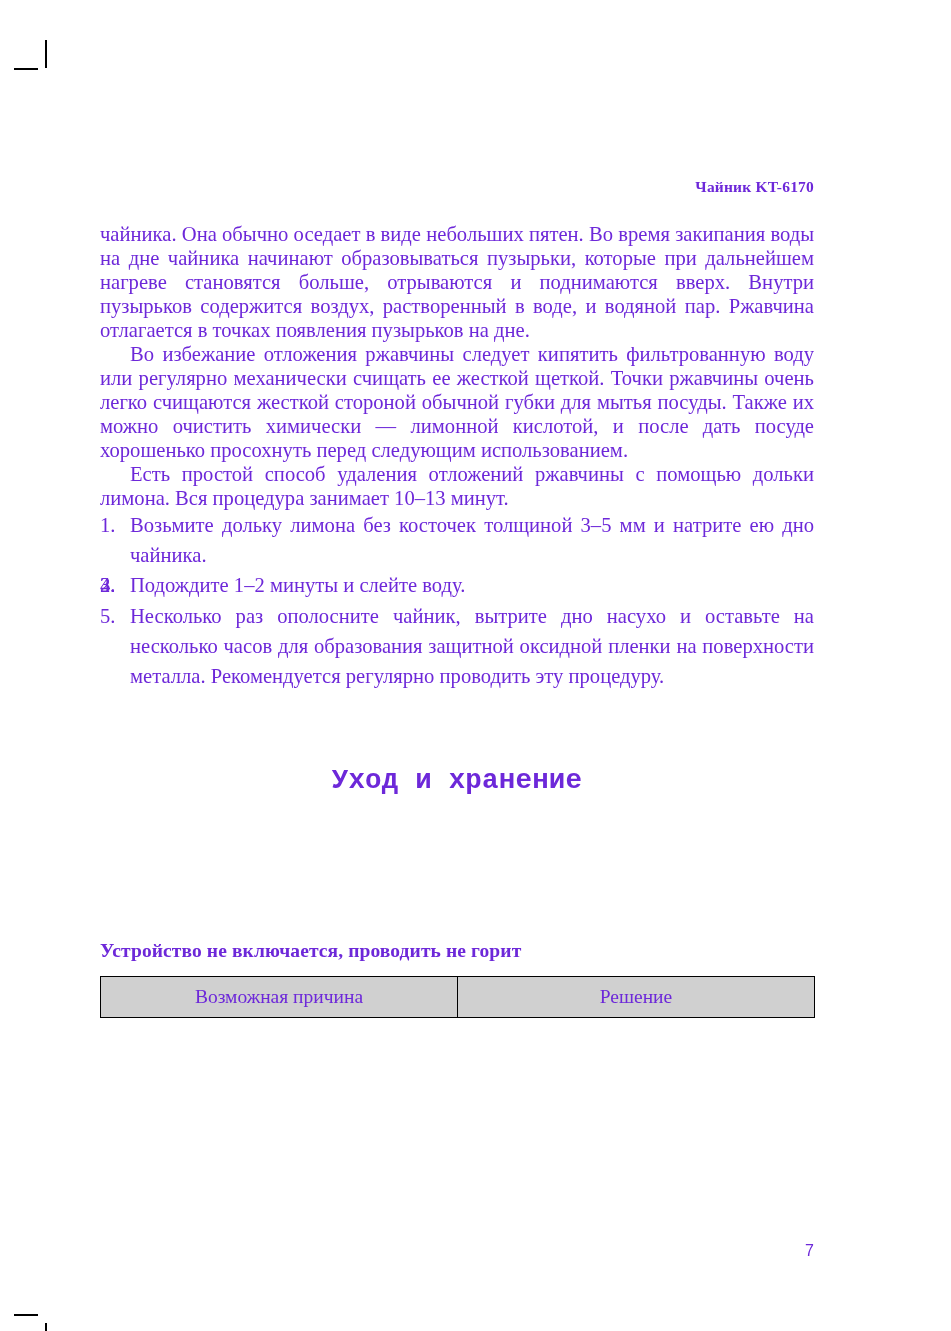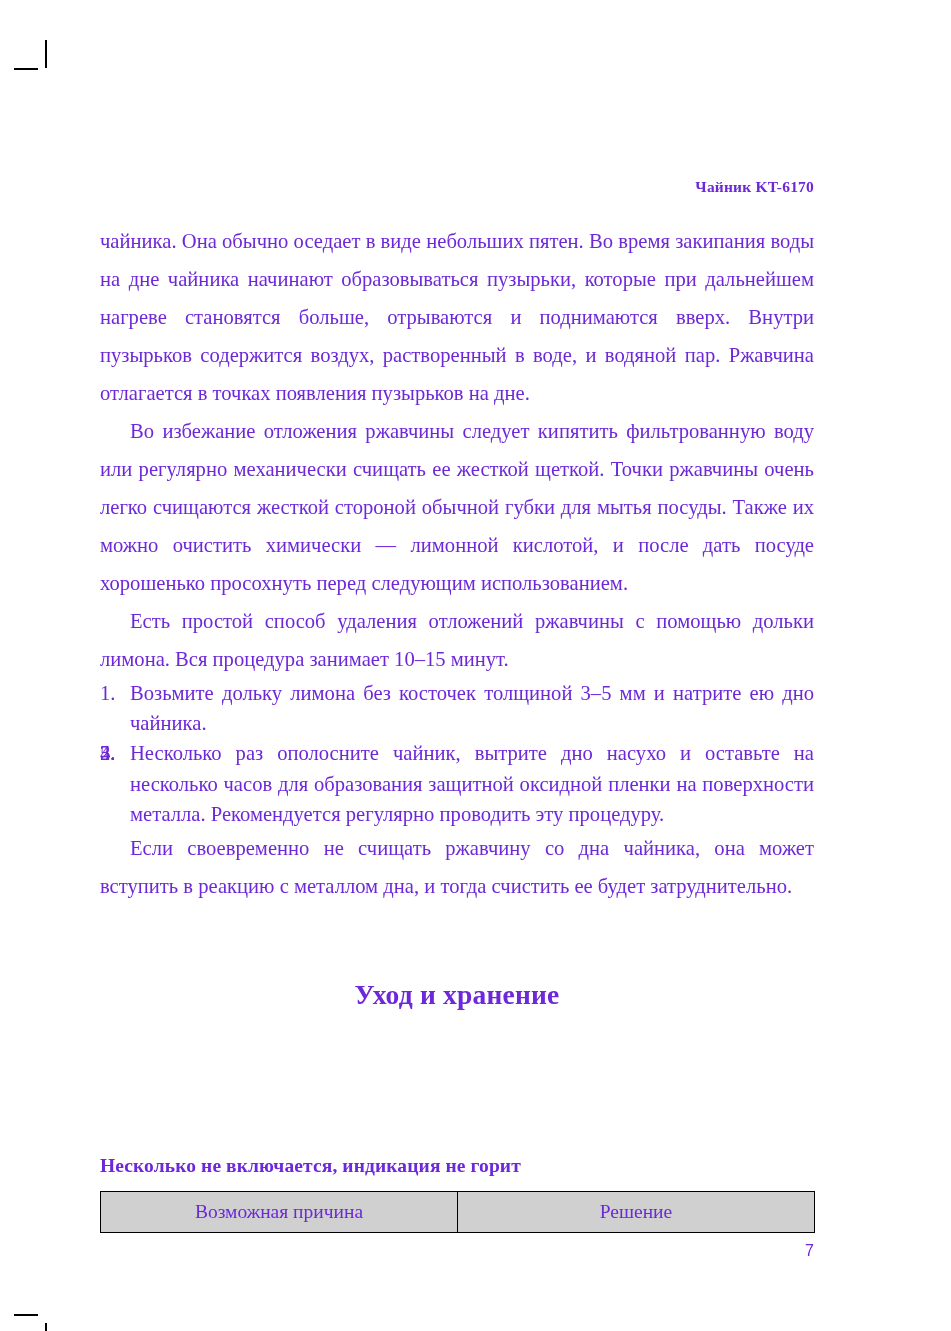--- a/index.html
+++ b/index.html
@@ -48,21 +48,21 @@
   .content {
     position: absolute;
     left: 100px;
     top: 196px;
     width: 714px;
   }
 
   p.body {
     margin: 0;
     font-size: 20.6px;
-    line-height: 38px;
+    line-height: 24px;
     text-align: justify;
     text-indent: 30px;
     hyphens: manual;
   }
   p.body.no-indent { text-indent: 0; }
 
   
   ol.steps {
     margin: 0;
     padding: 0;
@@ -83,20 +83,21 @@
     text-align: left;
   }
 
   
   h2.section {
     margin: 0;
     font-weight: bold;
     font-size: 27.5px;
     text-align: center;
     letter-spacing: 0.2px;
+    font-family: Liberation Mono, monospace;
   }
   h3.subsection {
     margin: 0;
     font-weight: bold;
     font-size: 19.5px;
     text-align: left;
     letter-spacing: 0.1px;
   }
 
   
@@ -153,58 +154,58 @@
   <div class="crop crop-br-h"></div>
 
   <div class="running-head">Чайник KT-6170</div>
 
   <div class="content">
 
     <p class="body no-indent">чайника. Она обычно оседает в виде небольших пятен. Во время закипания воды на дне чайника начинают образовываться пузырьки, которые при дальнейшем на­греве становятся больше, отрываются и поднимаются вверх. Внутри пузырьков со­держится воздух, растворенный в воде, и водяной пар. Ржавчина отлагается в точ­ках появления пузырьков на дне.</p>
 
     <p class="body">Во избежание отложения ржавчины следует кипятить фильтрованную воду или регулярно механически счищать ее жесткой щеткой. Точки ржавчины очень легко счищаются жесткой стороной обычной губки для мытья посуды. Также их можно очистить химически — лимонной кислотой, и после дать посуде хорошенько про­сохнуть перед следующим использованием.</p>
 
-    <p class="body">Есть простой способ удаления отложений ржавчины с помощью дольки лимона. Вся процедура занимает 10–15 минут.</p>
+    <p class="body">Есть простой способ удаления отложений ржавчины с помощью дольки лимона. Вся процедура занимает 10–13 минут.</p>
 
     <ol class="steps">
       <li>
         <span class="marker">1.</span>
         <span>Возьмите дольку лимона без косточек толщиной 3–5 мм и натрите ею дно чай­ника.</span>
       </li>
       <li>
         <span class="marker">2.</span>
       </li>
       <li>
         <span class="marker">3.</span>
       </li>
       <li>
         <span class="marker">4.</span>
+        <span>Подождите 1–2 минуты и слейте воду.</span>
       </li>
       <li>
         <span class="marker">5.</span>
         <span>Несколько раз ополосните чайник, вытрите дно насухо и оставьте на несколько часов для образования защитной оксидной пленки на поверхности металла. Рекомендуется регулярно проводить эту процедуру.</span>
       </li>
     </ol>
 
-    <p class="body">Если своевременно не счищать ржавчину со дна чайника, она может вступить в реакцию с металлом дна, и тогда счистить ее будет затруднительно.</p>
 
     <div class="spacer-heading-top-1"></div>
 
     <h2 class="section">Уход и хранение</h2>
 
     <div class="spacer-heading-bot-1"></div>
 
 
 
     <div class="spacer-heading-top-2"></div>
 
 
     <div class="spacer-heading-bot-2"></div>
 
-    <h3 class="subsection">Несколько не включается, индикация не горит</h3>
+    <h3 class="subsection">Устройство не включается, проводить не горит</h3>
 
     <div class="spacer-sub-bot"></div>
 
     <table class="trouble">
       <colgroup>
         <col class="col-cause">
         <col class="col-fix">
       </colgroup>
       <thead>
         <tr>

